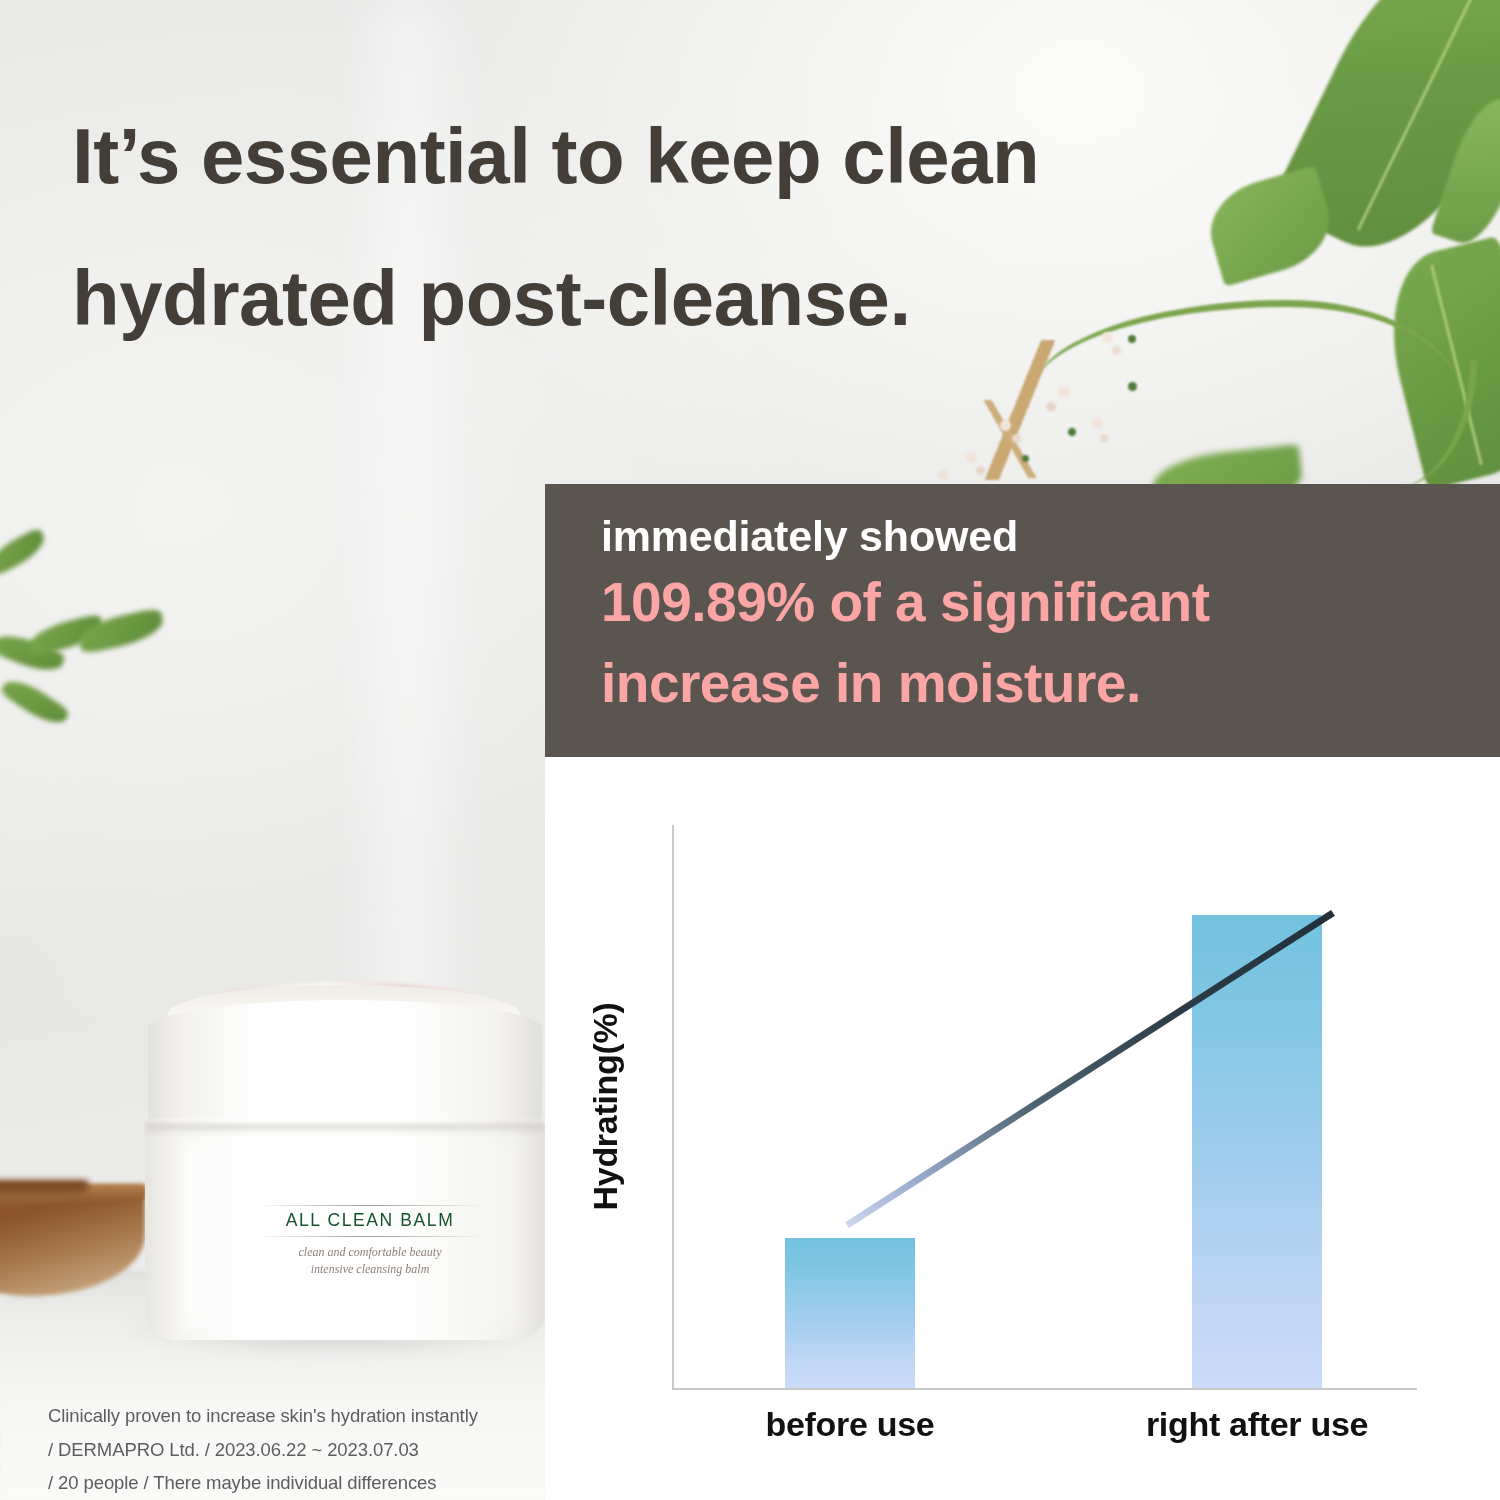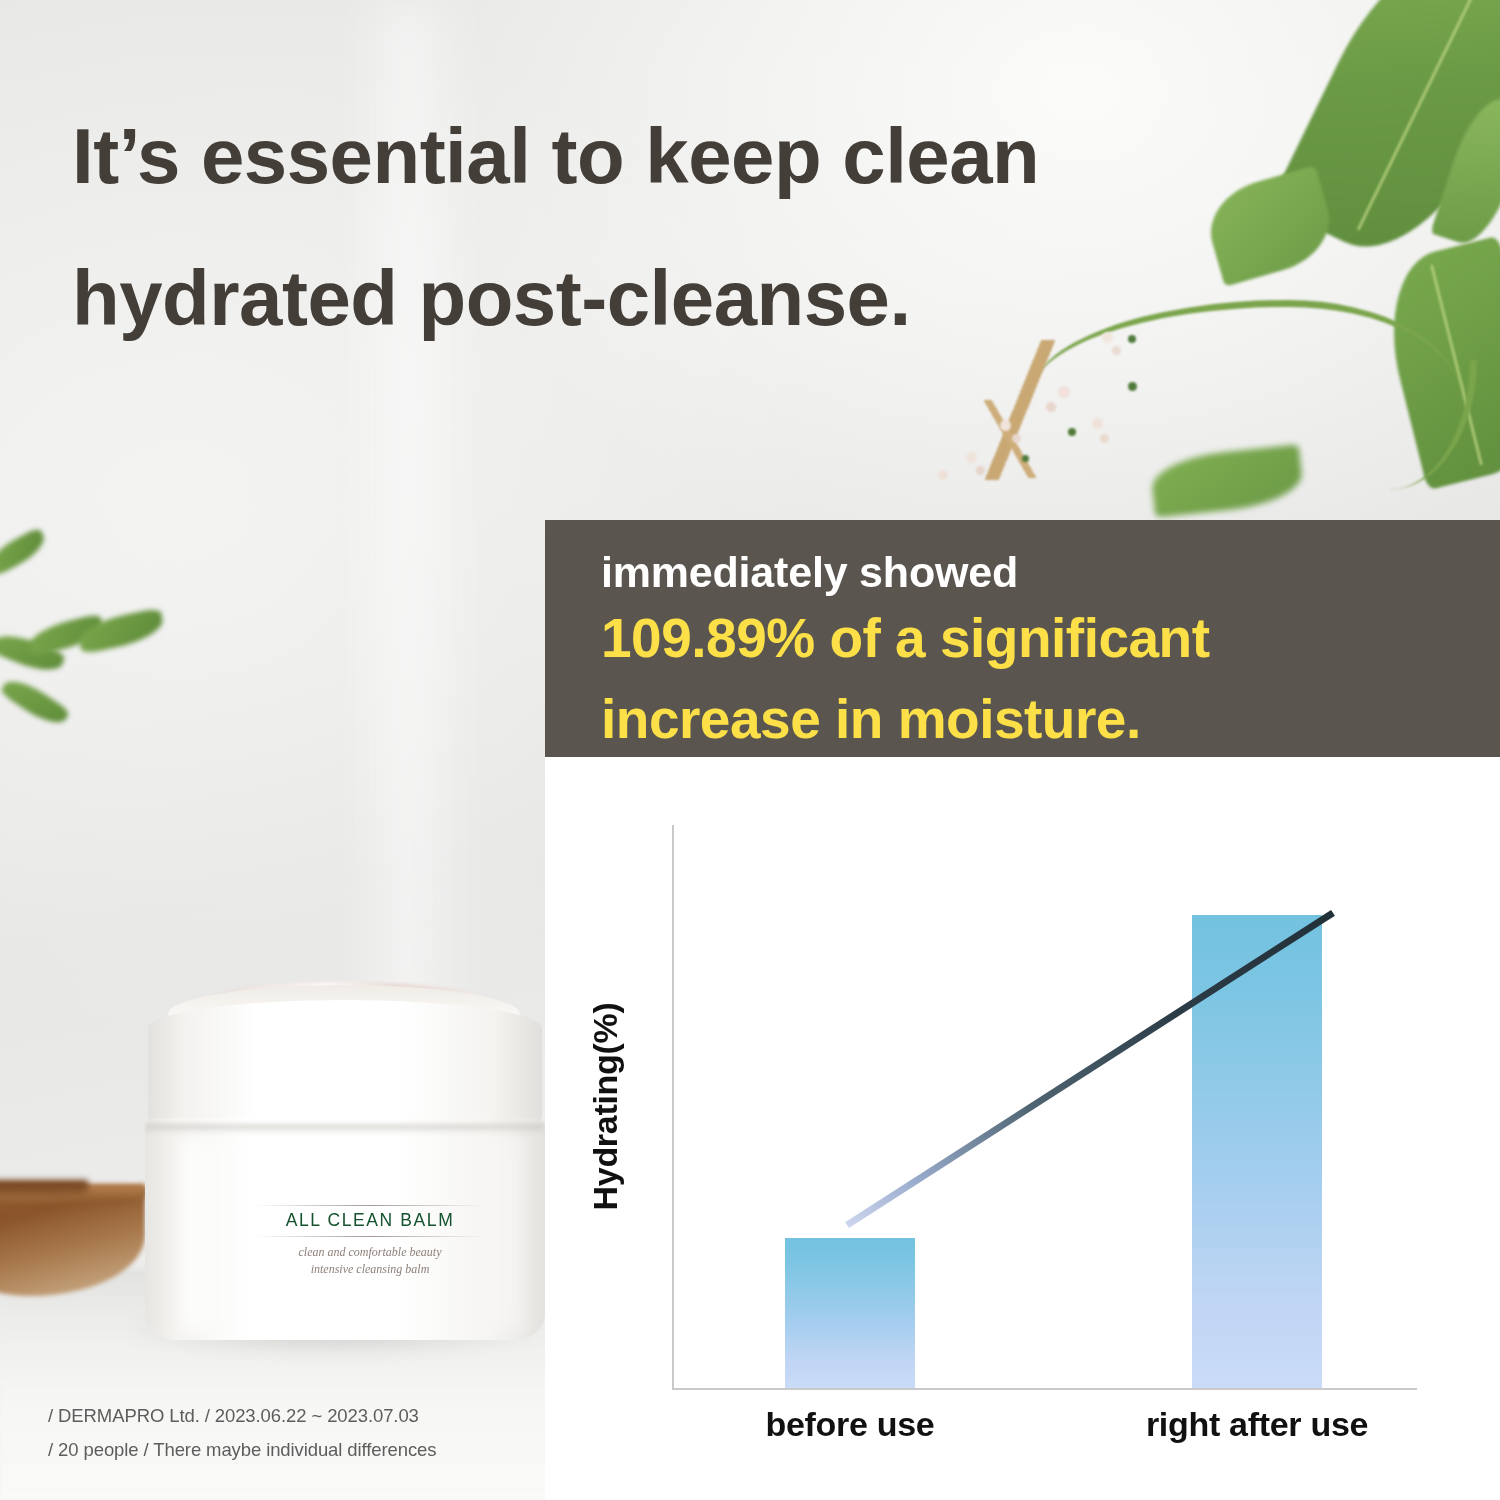--- a/index.html
+++ b/index.html
@@ -222,36 +222,35 @@
     letter-spacing: -0.5px;
     color: #433e38;
   }
 
   
   .callout {
     position: absolute;
     left: 545px; top: 484px;
     width: 955px; height: 274px;
     background: #5a564f;
-    margin-top: 36px;
   }
   .callout-inner {
     position: absolute;
     left: 56px; top: 26px;
     right: 18px;
   }
   .callout-line1 {
     color: #ffffff;
     font-size: 43px;
     font-weight: bold;
     letter-spacing: -0.2px;
     line-height: 1.22;
   }
   .callout-line2 {
-    color: #fde047;
+    color: #fca5a5;
     font-size: 55px;
     font-weight: bold;
     letter-spacing: -0.5px;
     line-height: 1.46;
     white-space: nowrap;
   }
   .callout-tail {
     position: absolute;
     left: 962px; top: 757px;
     width: 0; height: 0;
@@ -445,17 +444,18 @@
         </linearGradient>
       </defs>
       <line x1="2" y1="328" x2="488" y2="6" stroke="url(#trendgrad)" stroke-width="7"></line>
     </svg>
 
     <div class="xtick xtick1">before use</div>
     <div class="xtick xtick2">right after use</div>
   </div>
 
   <div class="footnote">
+    <div>Clinically proven to increase skin's hydration instantly</div>
     <div>/ DERMAPRO Ltd. / 2023.06.22 ~ 2023.07.03</div>
     <div>/ 20 people / There maybe individual differences</div>
   </div>
 
 </div>
 
 </body></html>

